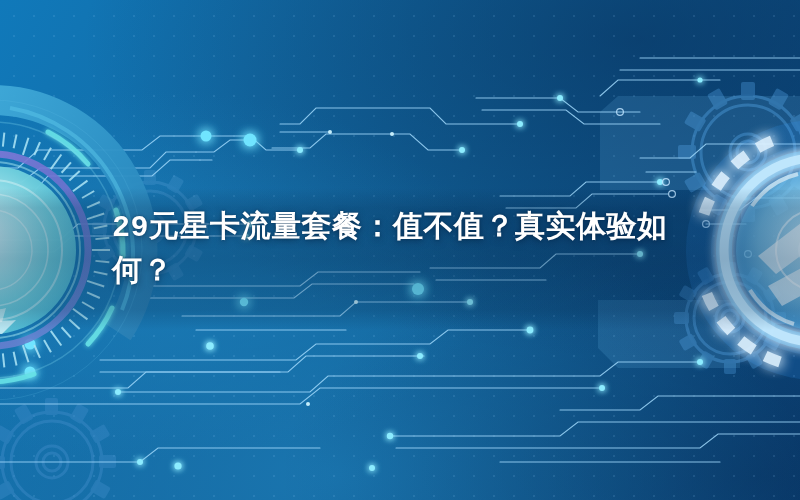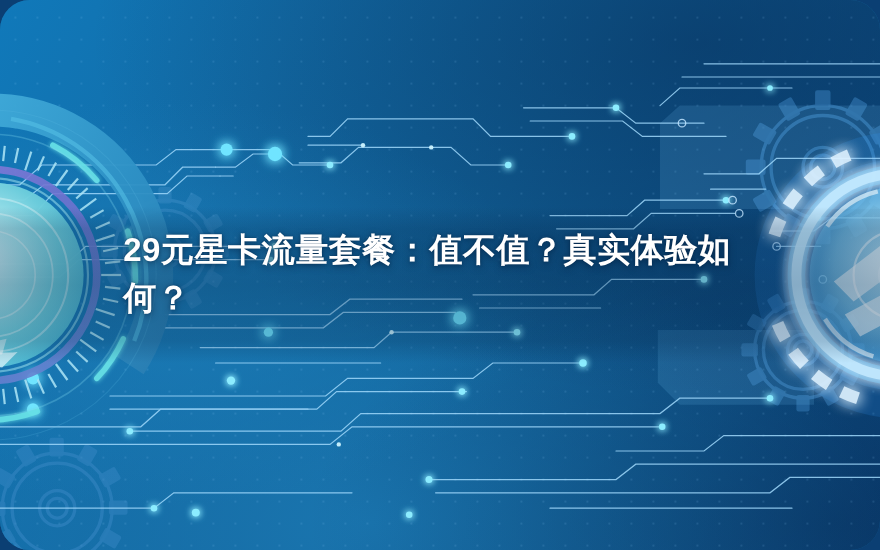--- a/index.html
+++ b/index.html
@@ -5,23 +5,22 @@
   html, body {
     margin: 0;
     padding: 0;
     background: #0b3f73;
   }
   #banner {
     position: relative;
     width: 800px;
     height: 500px;
     overflow: hidden;
-    font-family: Liberation Sans, sans-serif;
+    font-family: Liberation Mono, monospace;
     background: #116099;
-    border-radius: 27px;
   }
 
   
   .bg-base {
     position: absolute;
     inset: 0;
     background:
       radial-gradient(ellipse 70% 60% at 18% 55%, #1a7ab5 0%, rgba(26,122,181,0) 62%),
       radial-gradient(ellipse 90% 80% at 42% 95%, #1a76b0 0%, rgba(26,118,176,0) 65%),
       linear-gradient(118deg, #1079ba 0%, #136da8 26%, #115f95 52%, #0e4f83 74%, #0b4175 100%);

